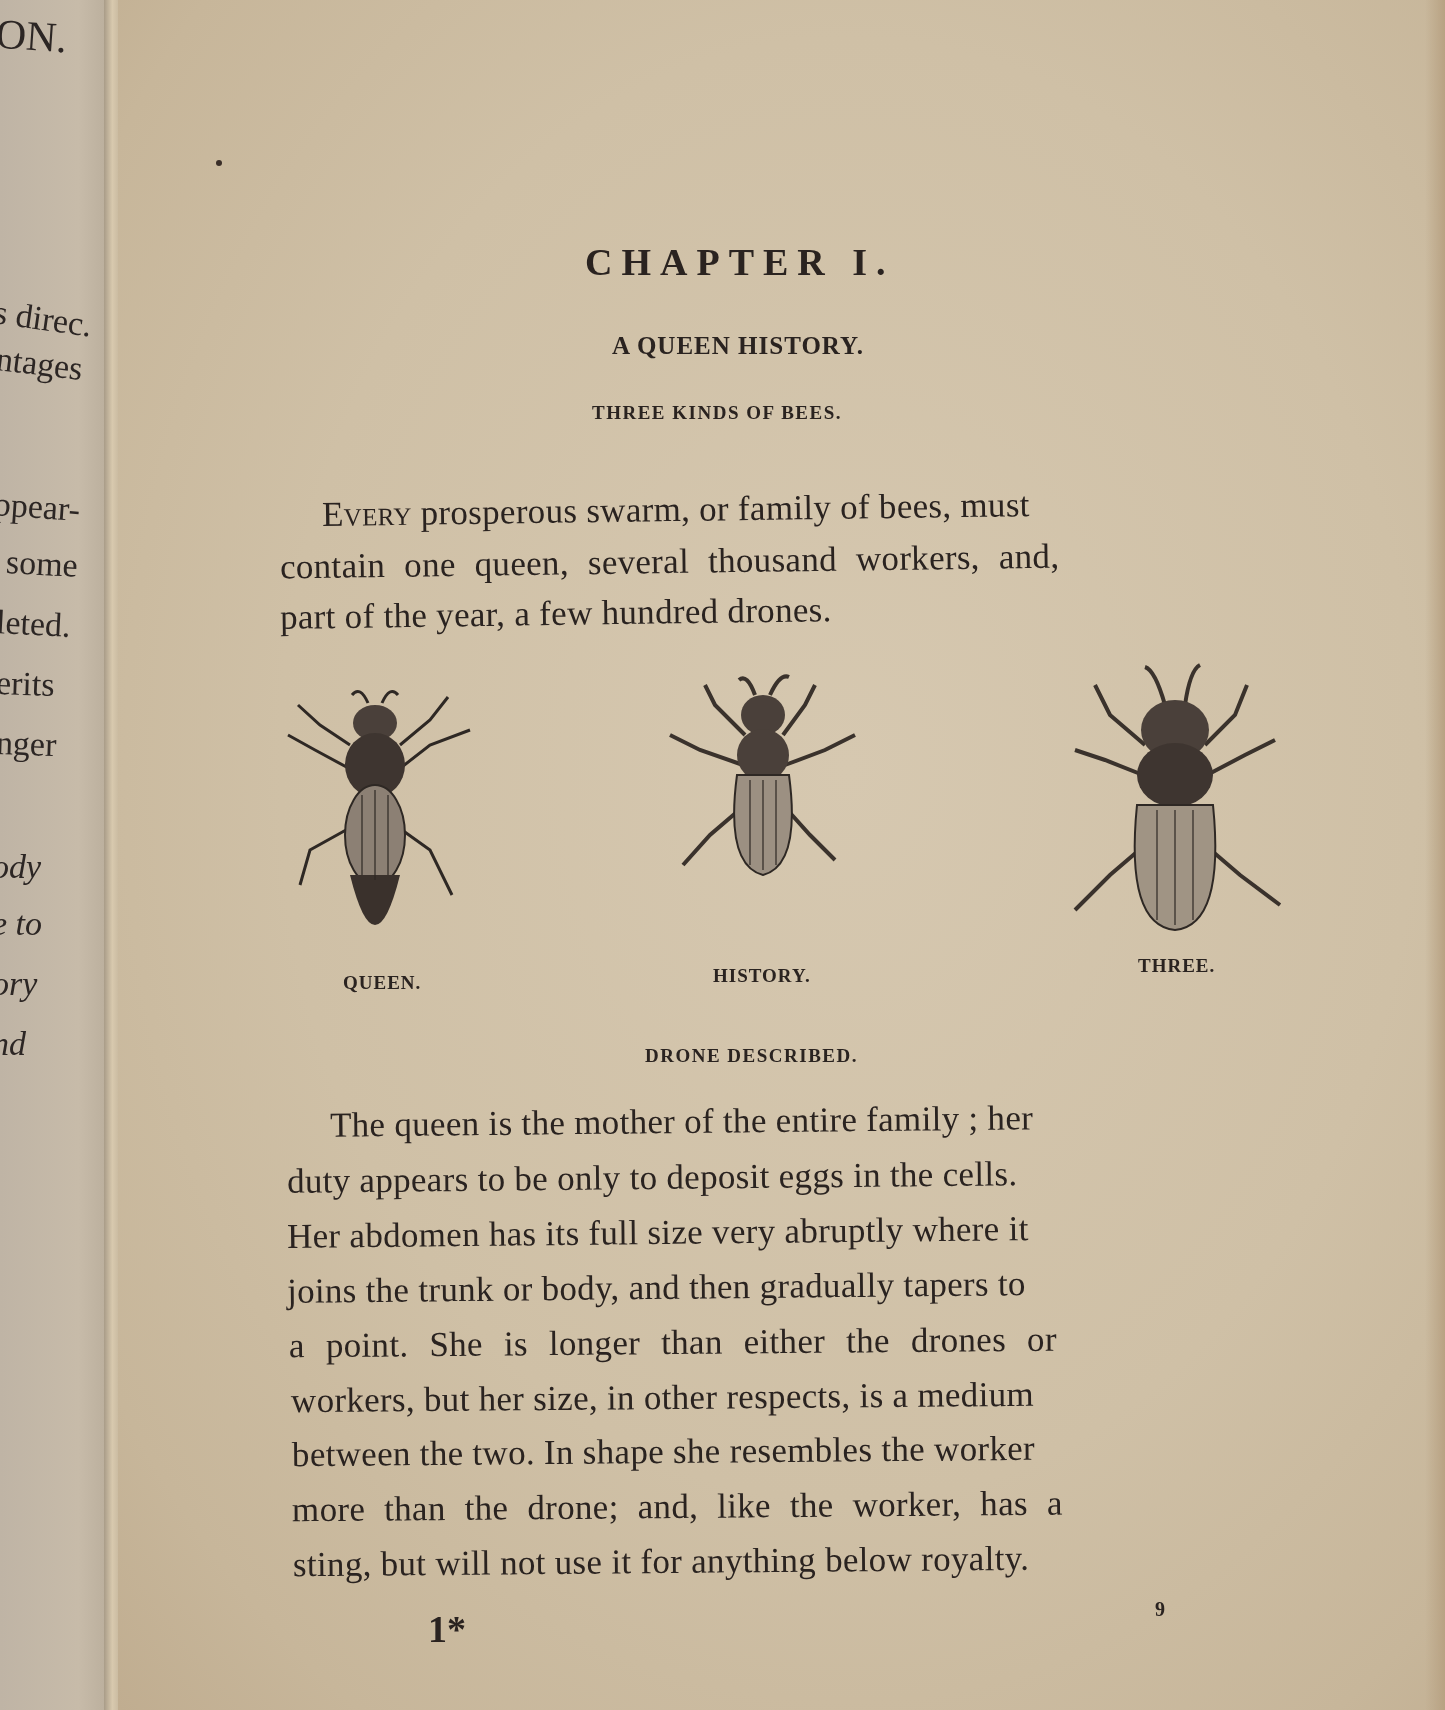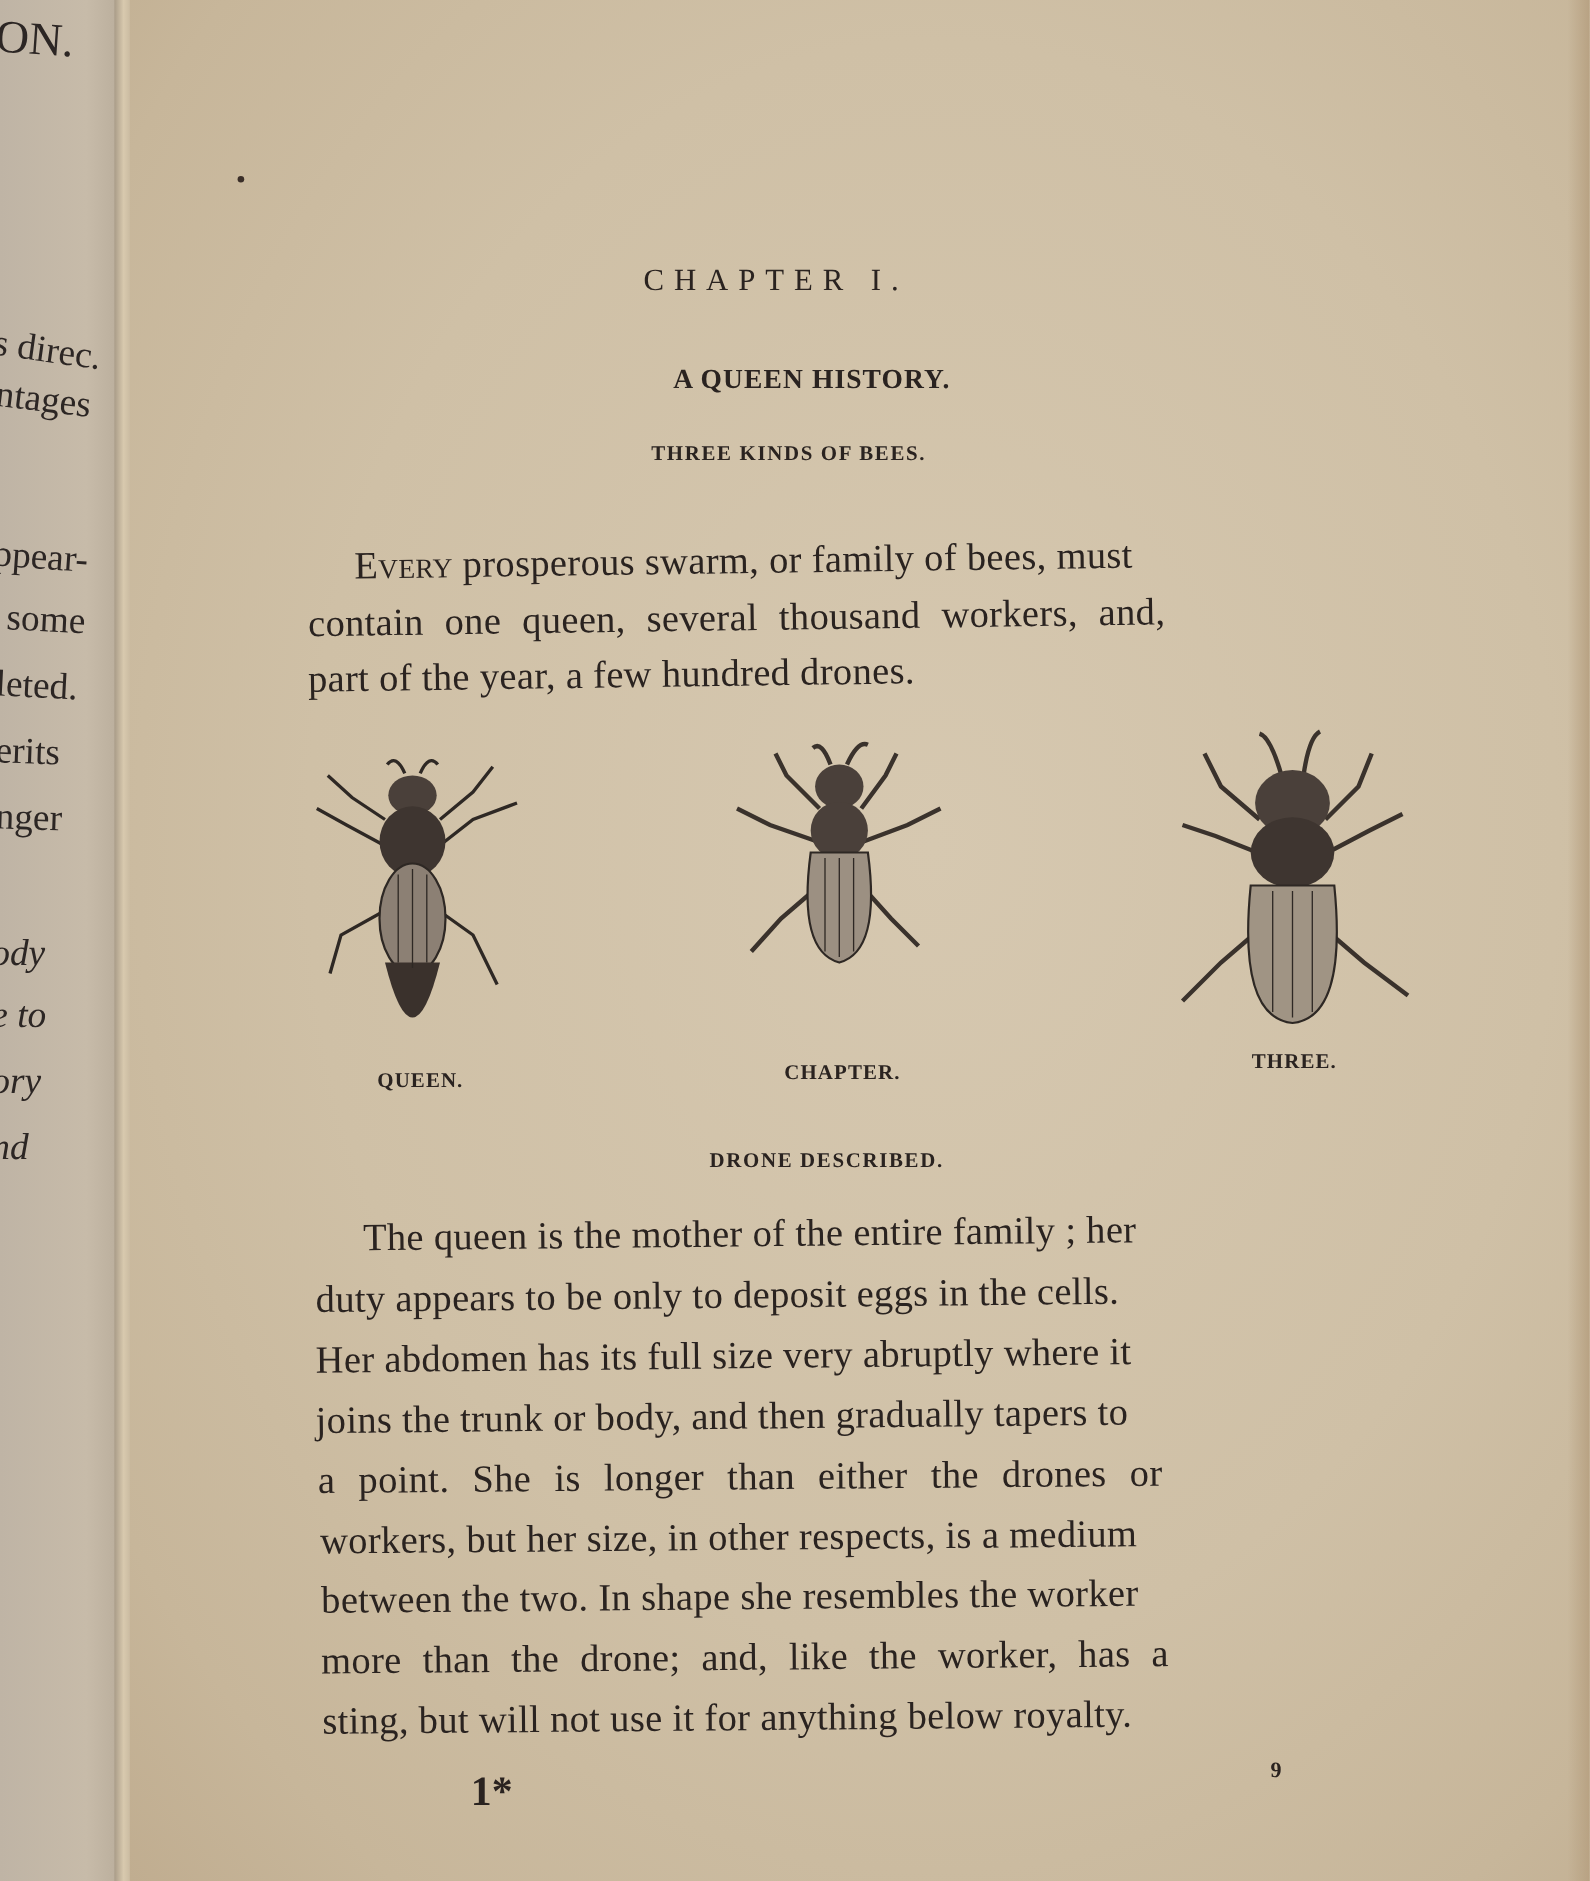--- a/index.html
+++ b/index.html
@@ -22,21 +22,21 @@
     .left-frag.ital { font-style: italic; }
     .right-page {
       position: absolute; left: 118px; top: 0; width: 1327px; height: 1710px;
       background: radial-gradient(ellipse at 55% 45%, #d6c8b0 0%, #cfc0a6 55%, #c7b69a 85%, #c0ad90 100%);
     }
     .right-edge {
       position: absolute; right: 0; top: 0; width: 20px; height: 1710px;
       background: linear-gradient(90deg, rgba(180,160,130,0), #b8a283);
     }
     .chapter {
-      position: absolute; left: 585px; top: 240px; font-size: 28px; font-weight: normal;
+      position: absolute; left: 585px; top: 240px; font-size: 38px; font-weight: bold;
       letter-spacing: 9px;
     }
     .subtitle {
       position: absolute; left: 612px; top: 332px; font-size: 25px; font-weight: bold; letter-spacing: 1px;
     }
     .section {
       position: absolute; font-size: 19px; font-weight: bold; letter-spacing: 1.5px;
     }
     .para-line {
       position: absolute; font-size: 35px; white-space: nowrap; letter-spacing: 0.3px;
@@ -141,21 +141,21 @@
   <ellipse cx="110" cy="120" rx="38" ry="32" fill="#3e3530"></ellipse>
   <path d="M72 150 Q60 270 110 275 Q160 270 148 150 Z" fill="#a09484" stroke="#2e2824" stroke-width="2"></path>
   <g stroke="#2e2824" stroke-width="1.2">
       <line x1="92" y1="155" x2="92" y2="265"></line>
       <line x1="110" y1="155" x2="110" y2="270"></line>
       <line x1="128" y1="155" x2="128" y2="265"></line>
     </g>
 </svg>
 
 <div class="caption" style="left:343px;top:972px;">QUEEN.</div>
-<div class="caption" style="left:713px;top:965px;">CHAPTER.</div>
+<div class="caption" style="left:713px;top:965px;">HISTORY.</div>
 <div class="caption" style="left:1138px;top:955px;">THREE.</div>
 
 <div class="section" style="left:645px;top:1045px;">DRONE DESCRIBED.</div>
 
 <div class="para-line" style="left:330px;top:1102px;transform:rotate(-0.6deg);">The queen is the mother of the entire family ; her</div>
 <div class="para-line" style="left:287px;top:1158px;transform:rotate(-0.6deg);">duty appears to be only to deposit eggs in the cells.</div>
 <div class="para-line" style="left:287px;top:1213px;transform:rotate(-0.6deg);">Her abdomen has its full size very abruptly where it</div>
 <div class="para-line" style="left:287px;top:1268px;transform:rotate(-0.6deg);">joins the trunk or body, and then gradually tapers to</div>
 <div class="para-line" style="left:289px;top:1323px;word-spacing:12px;transform:rotate(-0.5deg);">a point. She is longer than either the drones or</div>
 <div class="para-line" style="left:291px;top:1378px;transform:rotate(-0.5deg);">workers, but her size, in other respects, is a medium</div>

